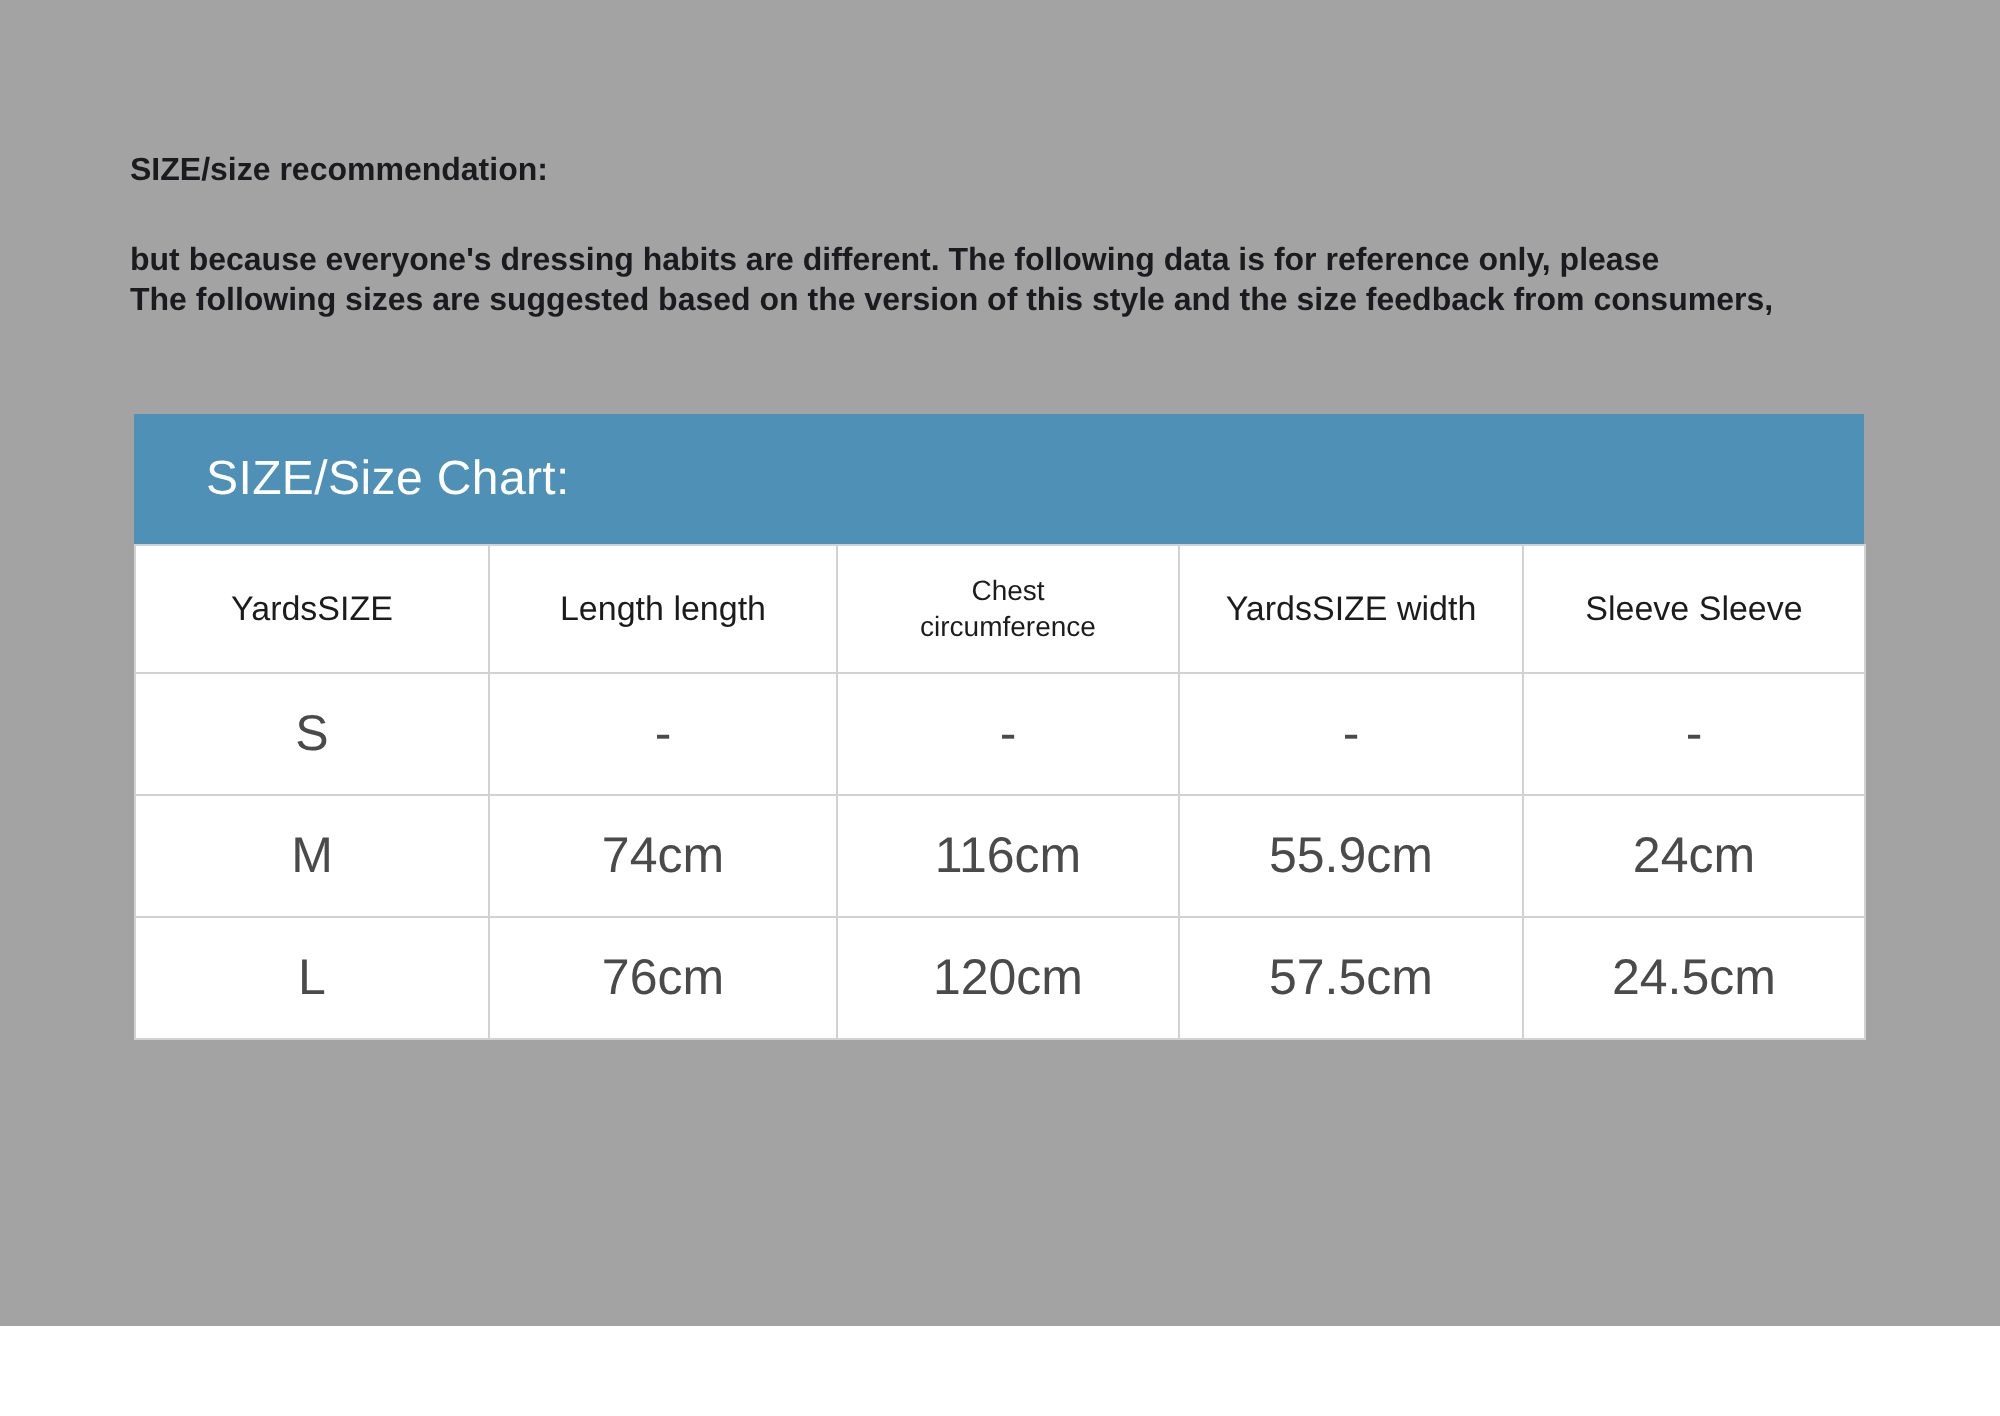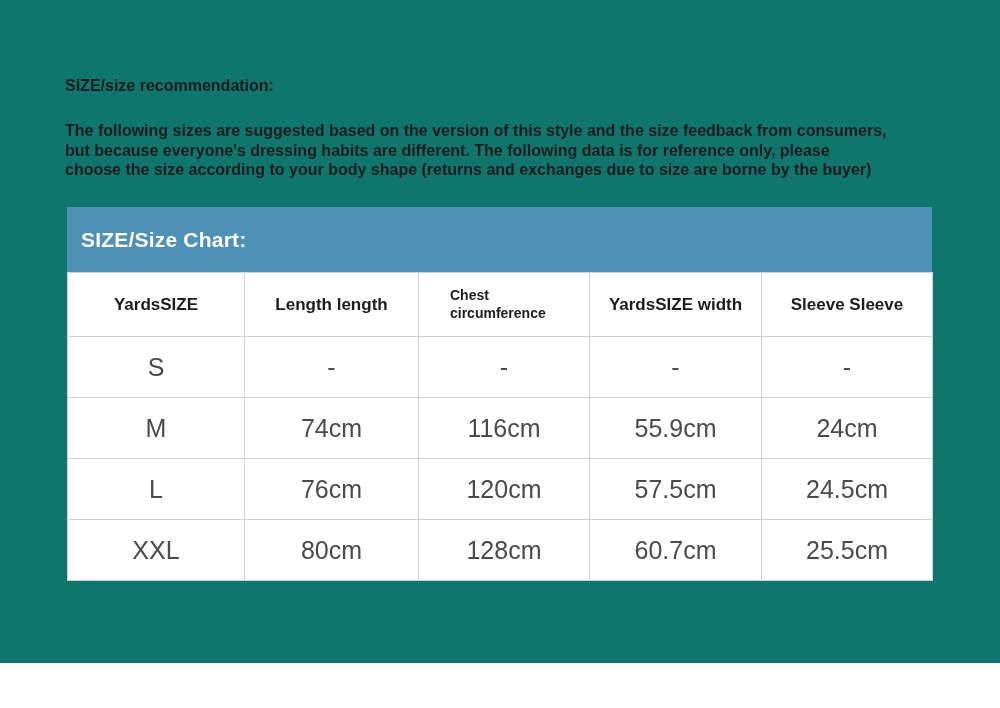--- a/index.html
+++ b/index.html
@@ -1,20 +1,20 @@
 <!DOCTYPE html>
 <html style="--header-bg: #4f90b7; --header-text: #ffffff; --border: #d2d2d2; --body-text: #1b1b1f; --head-text: #1c1c1c; --cell-text: #4a4a4a;"><head>
 <meta charset="utf-8">
 <style>
   html, body { margin: 0; padding: 0; background: #ffffff; }
   .page {
     position: relative;
     width: 1000px;
     height: 663px;
-    background: #0f766e;
+    background: #a3a3a3;
     font-family: "Liberation Sans", sans-serif;
     overflow: hidden;
   }
   .intro-title {
     position: absolute;
     left: 65px;
     top: 77px;
     font-size: 16px;
     font-weight: bold;
     color: var(--body-text, #1b1b1f);
@@ -38,68 +38,68 @@
   .chart-header {
     box-sizing: border-box;
     height: 65px;
     background: var(--header-bg, #4f90b7);
     color: var(--header-text, #ffffff);
     display: flex;
     align-items: center;
     padding-left: 14px;
   }
   .chart-header .chart-title {
-    font-size: 21px;
-    font-weight: bold;
+    font-size: 24px;
+    font-weight: normal;
     letter-spacing: 0.2px;
+    margin-left: 22px;
   }
   table.size-table {
     border-collapse: collapse;
     table-layout: fixed;
     width: 865px;
     background: #ffffff;
   }
   .size-table th, .size-table td {
     border: 1px solid var(--border, #d2d2d2);
     text-align: center;
     vertical-align: middle;
     padding: 0;
     overflow: hidden;
   }
   .size-table thead th {
     height: 63px;
     font-size: 17px;
-    font-weight: bold;
+    font-weight: normal;
     color: var(--head-text, #1c1c1c);
   }
   .size-table thead th .wrap-head {
     display: inline-block;
-    text-align: left;
+    text-align: center;
     font-size: 14px;
     width: 108px;
     line-height: 18px;
   }
   .size-table tbody td {
     height: 60px;
     font-size: 25px;
     font-weight: normal;
     color: var(--cell-text, #4a4a4a);
   }
 </style>
 </head>
 <body>
 
 <div class="page">
 
   <div class="intro-title">SIZE/size recommendation:</div>
 
   <div class="intro-text">
+    <div>but because everyone's dressing habits are different. The following data is for reference only, please</div>
     <div>The following sizes are suggested based on the version of this style and the size feedback from consumers,</div>
-    <div>but because everyone's dressing habits are different. The following data is for reference only, please</div>
-    <div>choose the size according to your body shape (returns and exchanges due to size are borne by the buyer)</div>
   </div>
 
   <div class="chart">
     <div class="chart-header">
       <span class="chart-title">SIZE/Size Chart:</span>
     </div>
 
     <table class="size-table">
       <colgroup>
         <col style="width:177px">
@@ -134,23 +134,16 @@
           <td>55.9cm</td>
           <td>24cm</td>
         </tr>
         <tr>
           <td>L</td>
           <td>76cm</td>
           <td>120cm</td>
           <td>57.5cm</td>
           <td>24.5cm</td>
         </tr>
-        <tr>
-          <td>XXL</td>
-          <td>80cm</td>
-          <td>128cm</td>
-          <td>60.7cm</td>
-          <td>25.5cm</td>
-        </tr>
       </tbody>
     </table>
   </div>
 </div>
 
 </body></html>

